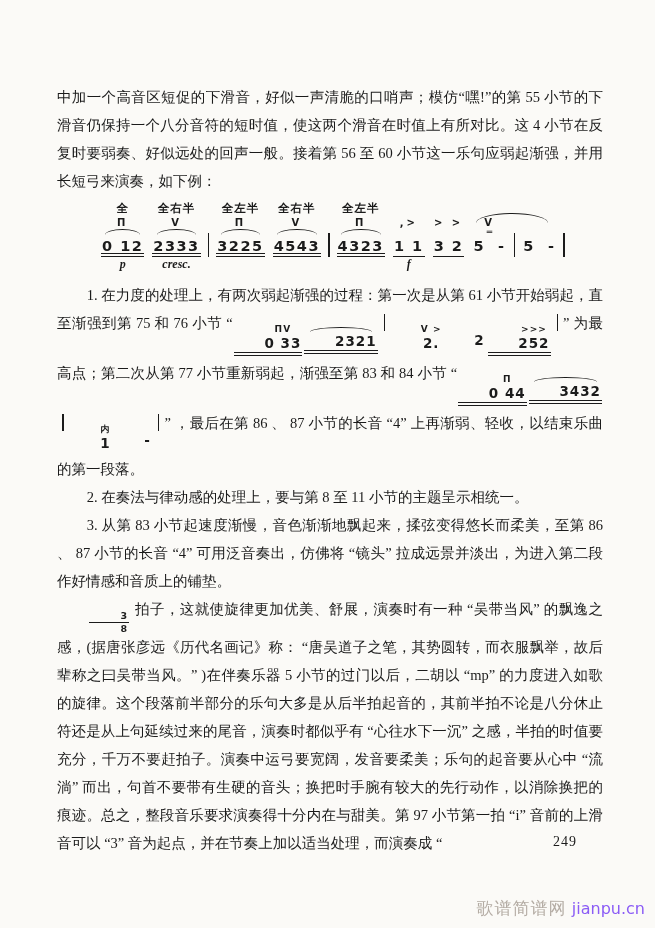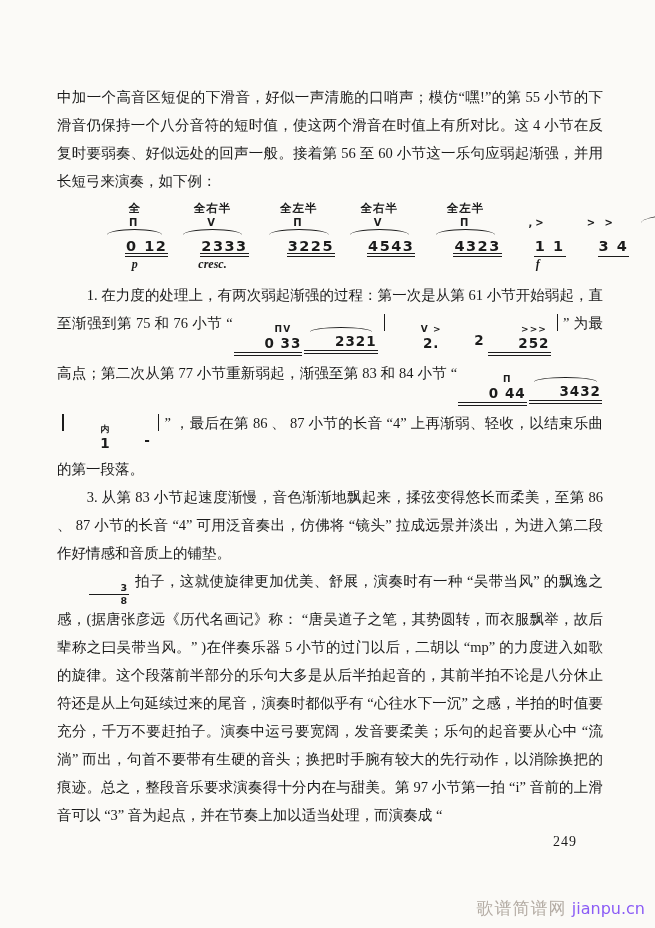--- a/index.html
+++ b/index.html
@@ -21,21 +21,21 @@
   .lab { height:16px; line-height:16px; font-size:11.5px; font-weight:700;
          letter-spacing:1px; white-space:nowrap; }
   .bow { height:13px; line-height:13px; font-size:10px; font-weight:700;
          font-family:"DejaVu Sans",sans-serif; letter-spacing:3px; white-space:nowrap; }
   .arcrow { height:7px; width:100%; display:flex; justify-content:center; }
   .arc { width:82%; height:6px; border-top:1.5px solid #1b1b1b;
          border-radius:50%/100% 100% 0 0; }
   .arctxt { height:7px; line-height:6px; font-size:9px; font-family:"DejaVu Sans",sans-serif; }
   .nts { height:21px; line-height:21px; font-family:"DejaVu Sans",sans-serif;
          font-weight:700; font-size:14.5px; letter-spacing:1.5px; padding:0 1px;
-         white-space:pre;margin-left:24px; }
+         white-space:pre; }
   .u1 { border-bottom:1.5px solid #1b1b1b; }
   .u2 { border-bottom:4px double #1b1b1b; }
   .dyn { height:15px; line-height:15px; font-style:italic; font-weight:700; font-size:12px; }
   .bar { width:1.6px; height:24px; background:#1b1b1b; margin:0 3px 15px; }
   .tail { position:relative; display:flex; align-items:flex-end; }
   .tie { position:absolute; left:8px; right:12px; top:13px; height:10px;
          border-top:1.6px solid #1b1b1b; border-radius:50%/100% 100% 0 0; }
 
   
   .ig { display:inline-flex; flex-direction:column; align-items:center;
@@ -122,21 +122,21 @@
       <span class="lab"></span>
       <span class="bow">,&gt;</span>
       <span class="arcrow"></span>
       <span class="nts u1">1 1</span>
       <span class="dyn">f</span>
     </div>
     <div class="grp">
       <span class="lab"></span>
       <span class="bow">&gt; &gt;</span>
       <span class="arcrow"></span>
-      <span class="nts u1">3 4</span>
+      <span class="nts u1">3 2</span>
       <span class="dyn"></span>
     </div>
     <div class="tail">
       <div class="tie"></div>
       <div class="grp">
         <span class="lab"></span>
         <span class="bow">V</span>
         <span class="arctxt">═</span>
         <span class="nts">5  -</span>
         <span class="dyn"></span>
@@ -176,20 +176,21 @@
         <span class="im iarc"></span>
         <span class="inn u2">3432</span>
       </span><span class="inb"></span><span class="ig">
         <span class="im">内</span>
         <span class="inn">1</span>
       </span><span class="ig">
         <span class="im"></span>
         <span class="inn">-</span>
       </span><span class="inb"></span><span>” ，最后在第 86 、 87 小节的长音 “4” 上再渐弱、轻收，以结束乐曲的第一段落。</span></p>
 
+  <p class="ind"><span>2. 在奏法与律动感的处理上，要与第 8 至 11 小节的主题呈示相统一。</span></p>
 
   <p class="ind"><span>3. 从第 83 小节起速度渐慢，音色渐渐地飘起来，揉弦变得悠长而柔美，至第 86 、 87 小节的长音 “4” 可用泛音奏出，仿佛将 “镜头” 拉成远景并淡出，为进入第二段作好情感和音质上的铺垫。</span></p>
 
   <p class="ind"><span class="frac">
         <span class="fn">3</span>
         <span class="fd">8</span>
       </span><span> 拍子，这就使旋律更加优美、舒展，演奏时有一种 “吴带当风” 的飘逸之感，(据唐张彦远《历代名画记》称： “唐吴道子之笔，其势圆转，而衣服飘举，故后辈称之曰吴带当风。” )在伴奏乐器 5 小节的过门以后，二胡以 “mp” 的力度进入如歌的旋律。这个段落前半部分的乐句大多是从后半拍起音的，其前半拍不论是八分休止符还是从上句延续过来的尾音，演奏时都似乎有 “心往水下一沉” 之感，半拍的时值要充分，千万不要赶拍子。演奏中运弓要宽阔，发音要柔美；乐句的起音要从心中 “流淌” 而出，句首不要带有生硬的音头；换把时手腕有较大的先行动作，以消除换把的痕迹。总之，整段音乐要求演奏得十分内在与甜美。第 97 小节第一拍 “i” 音前的上滑音可以 “3” 音为起点，并在节奏上加以适当处理，而演奏成 “</span></p>
 
 </div>
 

